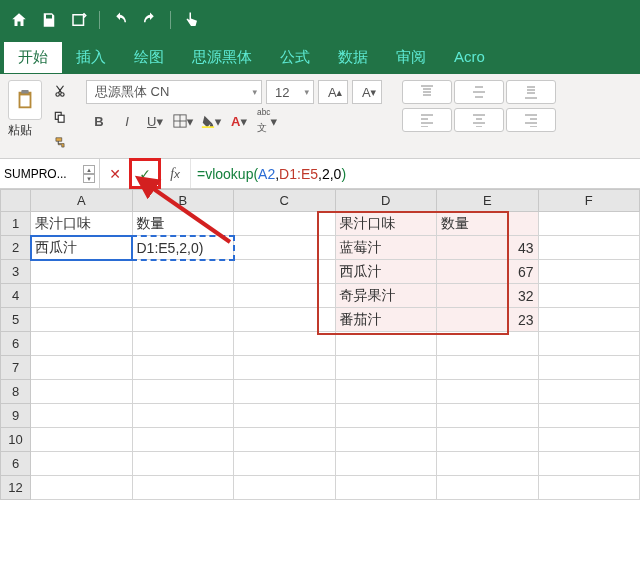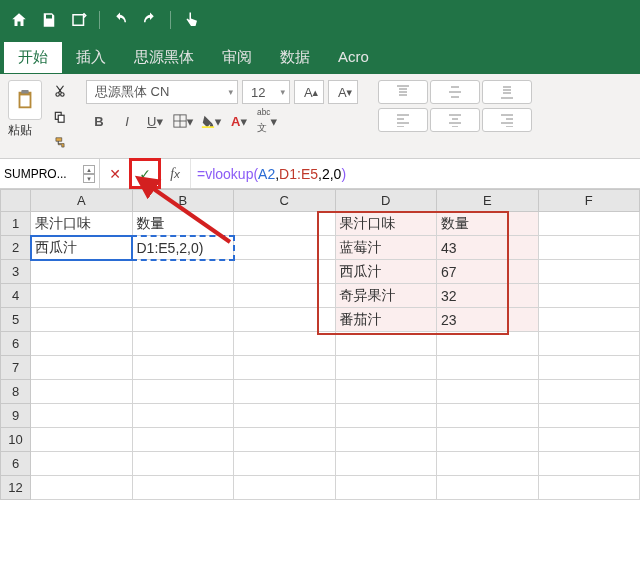--- a/index.html
+++ b/index.html
@@ -4,67 +4,67 @@
 <style>
 *{box-sizing:border-box;margin:0;padding:0;font-family:"Segoe UI","Microsoft YaHei",sans-serif}
 body{background:#fff;font-size:13px;color:#333;width:640px;overflow:hidden}
 
 .titlebar{background:#217346;height:40px;display:flex;align-items:center;padding:0 6px;gap:4px}
 .tbicon{width:26px;height:26px;display:flex;align-items:center;justify-content:center;color:#fff;cursor:pointer;border-radius:3px}
 .tbicon svg{width:18px;height:18px;fill:#fff}
 .tbsep{width:1px;height:18px;background:rgba(255,255,255,.35);margin:0 3px}
 
 .ribbon-tabs{background:#217346;display:flex;align-items:flex-start;padding:2px 4px 0;height:34px}
-.rtab{padding:6px 14px;color:#e5e5e5;font-size:15px;cursor:pointer}
+.rtab{padding:6px 14px;color:#5eead4;font-size:15px;cursor:pointer}
 .rtab.active{background:#fff;color:#217346}
 
 .ribbon{background:#f3f2f1;border-bottom:1px solid #d0d0d0;padding:6px 8px 4px;display:flex;gap:14px}
 .rgroup{display:flex;flex-direction:column;gap:4px}
 .clip-area{display:flex;gap:6px;align-items:flex-start}
 .clip-big{width:34px;height:40px;display:flex;flex-direction:column;align-items:center;justify-content:center;background:#fff;border:1px solid #d0d0d0;border-radius:3px;font-size:10px;gap:2px}
 .clip-big svg{width:22px;height:22px}
 .clip-caption{font-size:12px;margin-top:2px}
 .clip-tools{display:flex;flex-direction:column;gap:4px}
 .smicon{width:24px;height:22px;display:flex;align-items:center;justify-content:center;border:1px solid transparent;border-radius:3px}
 .smicon svg{width:14px;height:14px}
 .fontrow{display:flex;gap:4px;align-items:center}
 .combo{background:#fff;border:1px solid #c8c8c8;height:24px;display:flex;align-items:center;padding:0 4px 0 8px;color:#555;font-size:13px}
-.combo.font{width:152px}
+.combo.font{width:176px}
 .combo.size{width:48px}
 .combo .car{margin-left:auto;font-size:9px;color:#888}
 .combo.sq{width:30px;justify-content:center}
 .btnrow{display:flex;gap:2px}
 .rbtn{width:26px;height:26px;display:flex;align-items:center;justify-content:center;color:#555;border:1px solid transparent;background:transparent}
 .rbtn svg{width:14px;height:14px;fill:#555}
 .rgroup.al{margin-left:6px}
 .pill{background:#fff;border:1px solid #c8c8c8;border-radius:3px;height:24px;min-width:50px;display:flex;align-items:center;justify-content:center;padding:0 8px}
 
 .fbar{display:flex;align-items:center;border-bottom:1px solid #d0d0d0;height:30px}
 .namebox{width:100px;height:100%;border-right:1px solid #d0d0d0;display:flex;align-items:center;padding:0 4px;font-size:12px;gap:6px}
 .namebox input{border:none;outline:none;width:68px;font-size:12px}
 .nbstep{display:flex;flex-direction:column;margin-left:auto}
 .nbstep span{font-size:7px;line-height:7px;border:1px solid #aaa;width:12px;text-align:center;color:#666}
 .fbtn{width:30px;height:100%;display:flex;align-items:center;justify-content:center;font-size:14px}
 .fbtn.cancel{color:#c92a2a}
 .fbtn.enter{color:#2e7d32;outline:3px solid #e02020;outline-offset:-2px}
 .fbtn.fx{font-style:italic;color:#555;font-family:"Times New Roman",serif}
 .finput{flex:1;height:100%;display:flex;align-items:center;padding:0 6px;font-size:14px;border-left:1px solid #e4e4e4}
-.tok-fn{color:#8b5cf6}
+.tok-fn{color:#15803d}
 .tok-a{color:#2a6cd4}
 .tok-b{color:#c0392b}
 .tok-n{color:#000}
 
 .grid{position:relative}
 table{border-collapse:collapse;width:100%}
 .colhead th,.rowhead{background:#e6e6e6;font-weight:400;color:#333;font-size:13px}
 .colhead th{border:1px solid #c8c8c8;height:22px;min-width:95px}
 .colhead th.corner{min-width:30px;width:30px}
 .rowhead{border:1px solid #c8c8c8;width:30px;text-align:center;height:24px}
 td{border:1px solid #d4d4d4;height:24px;padding:0 4px;font-size:14px;background:#fff;vertical-align:middle}
-td.num{text-align:left}
+td.num{text-align:right}
 td.pink{background:#fbeeee}
 .editcell{outline:2px dashed #2a6cd4;outline-offset:-1px}
 .refblue{outline:2px solid #2a6cd4;outline-offset:-1px}
 .pinkarea{position:absolute;border:2px solid #c0392b;pointer-events:none}
 .arrow{position:absolute;pointer-events:none}
 .arrow svg{overflow:visible}
 </style>
 </head>
 <body>
 
@@ -99,23 +99,25 @@
   <div class="tbicon">
       <svg viewBox="0 0 24 24">
         <path d="M10 2v10l-3-2-1 1 6 9h6l2-7-8-3V2z"></path>
       </svg>
     </div>
 </div>
 
 <div class="ribbon-tabs">
   <div class="rtab active">开始</div>
   <div class="rtab">插入</div>
+  <div class="rtab">绘图</div>
   <div class="rtab">思源黑体</div>
+  <div class="rtab">公式</div>
+  <div class="rtab">数据</div>
   <div class="rtab">审阅</div>
-  <div class="rtab">数据</div>
   <div class="rtab">Acro</div>
 </div>
 
 <div class="ribbon">
   <div class="rgroup">
     <div class="clip-area">
       <div>
         <div class="clip-big">
           <svg viewBox="0 0 24 24">
               <rect x="5" y="3" width="14" height="18" fill="#b68a3a"></rect>

